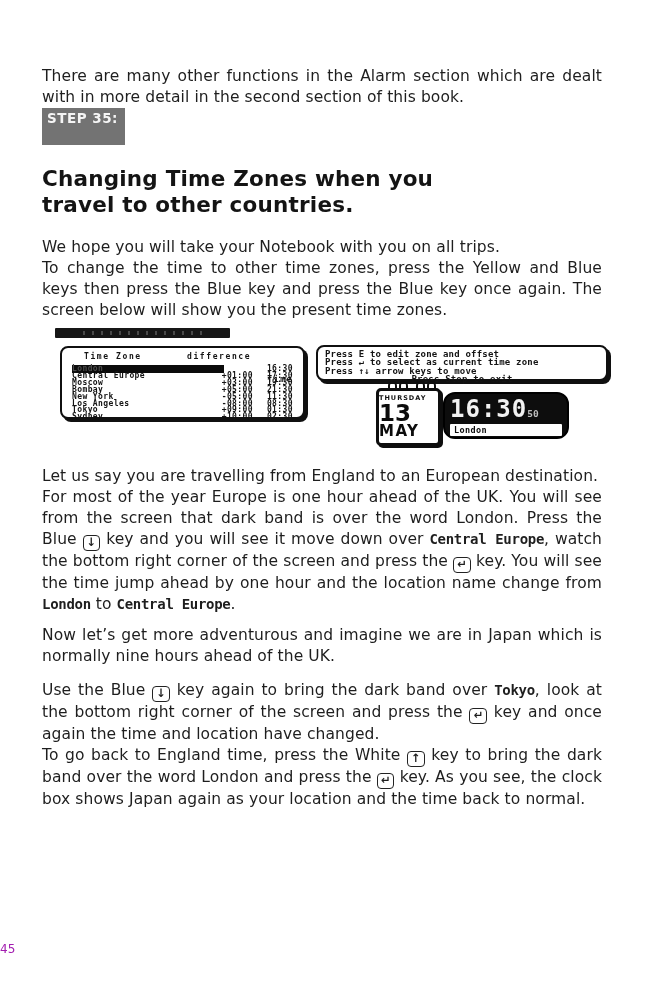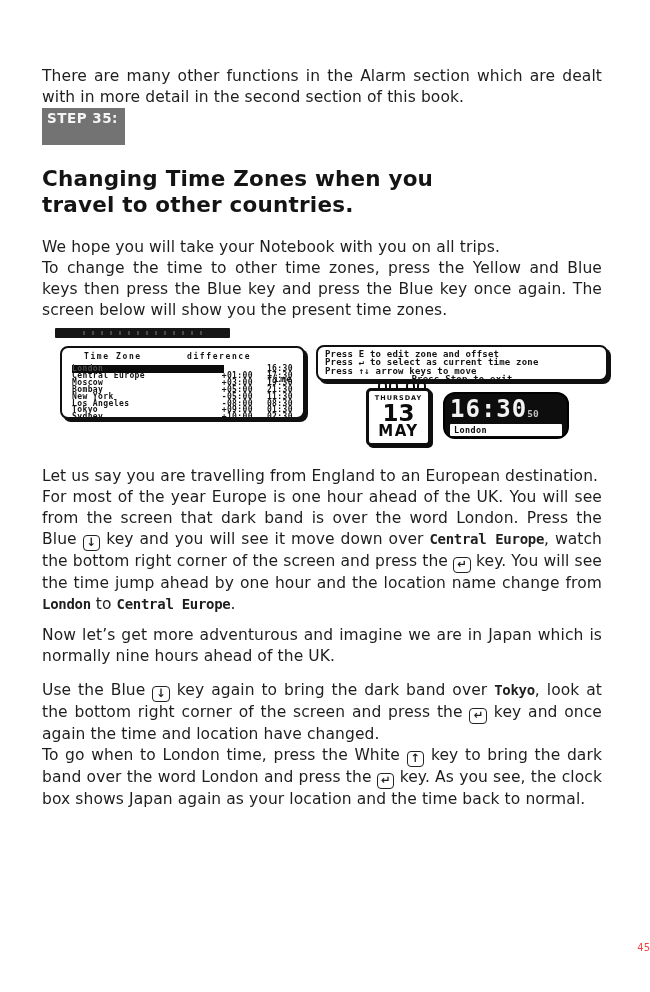--- a/index.html
+++ b/index.html
@@ -54,23 +54,23 @@
     flex:none; width:152px; margin-right:auto;
   }
   .trow.sel { height:8px; line-height:8px; }
   .help-panel {
     left:274px; top:19px; width:292px; height:36px; padding:3px 7px;
     font-size:9px; line-height:8.3px; letter-spacing:.2px; white-space:nowrap;
   }
   .help-panel .c { text-align:center; }
   
   .calendar {
-    position:absolute; left:324px; top:62px; width:65px; height:58px;
+    position:absolute; left:334px; top:62px; width:65px; height:58px;
     background:#fff; border:3px solid #0e0e0e; border-radius:5px;
-    box-shadow:2px 2px 0 0 #0e0e0e; text-align:center; padding-top:3px;
+    box-shadow:2px 2px 0 0 #0e0e0e; padding-top:3px;
   }
   .ring {
     position:absolute; top:-10px; width:9px; height:9px;
     border:2.5px solid #0e0e0e; border-bottom:none; border-radius:6px 6px 0 0;
     background:transparent;
   }
   .cal-day { font-size:6.5px; font-weight:bold; letter-spacing:1px; color:#101010; }
   .cal-date { font-size:23px; font-weight:bold; line-height:22px; color:#0c0c0c; }
   .cal-month { font-size:15px; font-weight:bold; letter-spacing:1.5px; line-height:14px; color:#0c0c0c; }
   
@@ -81,22 +81,22 @@
   }
   .clock-time-row { color:#f2f2f2; font-family:"DejaVu Sans Mono", monospace; font-weight:bold; white-space:nowrap; height:25px; }
   .clock-time { font-size:24px; letter-spacing:1px; line-height:25px; }
   .clock-sec { font-size:9.5px; color:#bdbdbd; }
   .clock-loc {
     margin-top:2px; background:#fff; color:#0b0b0b; height:12px;
     font-family:"DejaVu Sans Mono", monospace; font-weight:bold; font-size:8.5px;
     line-height:12px; padding-left:4px; letter-spacing:.4px; border-radius:1px;
   }
   .page-number {
-    position:absolute; left:0; right:0; top:942px; text-align:right;
-    font-size:10px; color:#ef4444;
+    position:absolute; left:0; right:0; top:942px; text-align:left;
+    font-size:12px; color:#a21caf;
   }
 </style>
 </head>
 <body>
 
 <div class="content">
 
   <p class="body">There are many other functions in the Alarm section which are dealt with in more detail in the second section of this book.</p>
 
   <div><span class="step-badge">STEP 35:</span></div>
@@ -186,17 +186,17 @@
   </div>
 
   <p class="body mt13">Let us say you are travelling from England to an European destination.</p>
 
   <p class="body mt12"><span>For most of the year Europe is one hour ahead of the UK. You will see from the screen that dark band is over the word London. Press the Blue </span><span class="key">↓</span><span> key and you will see it move down over </span><span class="mono">Central Europe</span><span>, watch the bottom right corner of the screen and press the </span><span class="key">↵</span><span> key.  You will see the time jump ahead by one hour and the location name change from </span><span class="mono">London</span><span> to </span><span class="mono">Central Europe</span><span>.</span></p>
 
   <p class="body mt10">Now let’s get more adventurous and imagine we are in Japan which is normally nine hours ahead of the UK.</p>
 
   <p class="body mt13"><span>Use the Blue </span><span class="key">↓</span><span> key again to bring the dark band over </span><span class="mono">Tokyo</span><span>, look at the bottom right corner of the screen and press the </span><span class="key">↵</span><span> key and once again the time and location have changed.</span></p>
 
-  <p class="body mt12"><span>To go when to London time, press the White </span><span class="key">↑</span><span> key to bring the dark band over the word London and press the </span><span class="key">↵</span><span> key. As you see, the clock box shows Japan again as your location and the time back to normal.</span></p>
+  <p class="body mt12"><span>To go back to England time, press the White </span><span class="key">↑</span><span> key to bring the dark band over the word London and press the </span><span class="key">↵</span><span> key. As you see, the clock box shows Japan again as your location and the time back to normal.</span></p>
 
 </div>
 
 <div class="page-number">45</div>
 
 </body></html>

